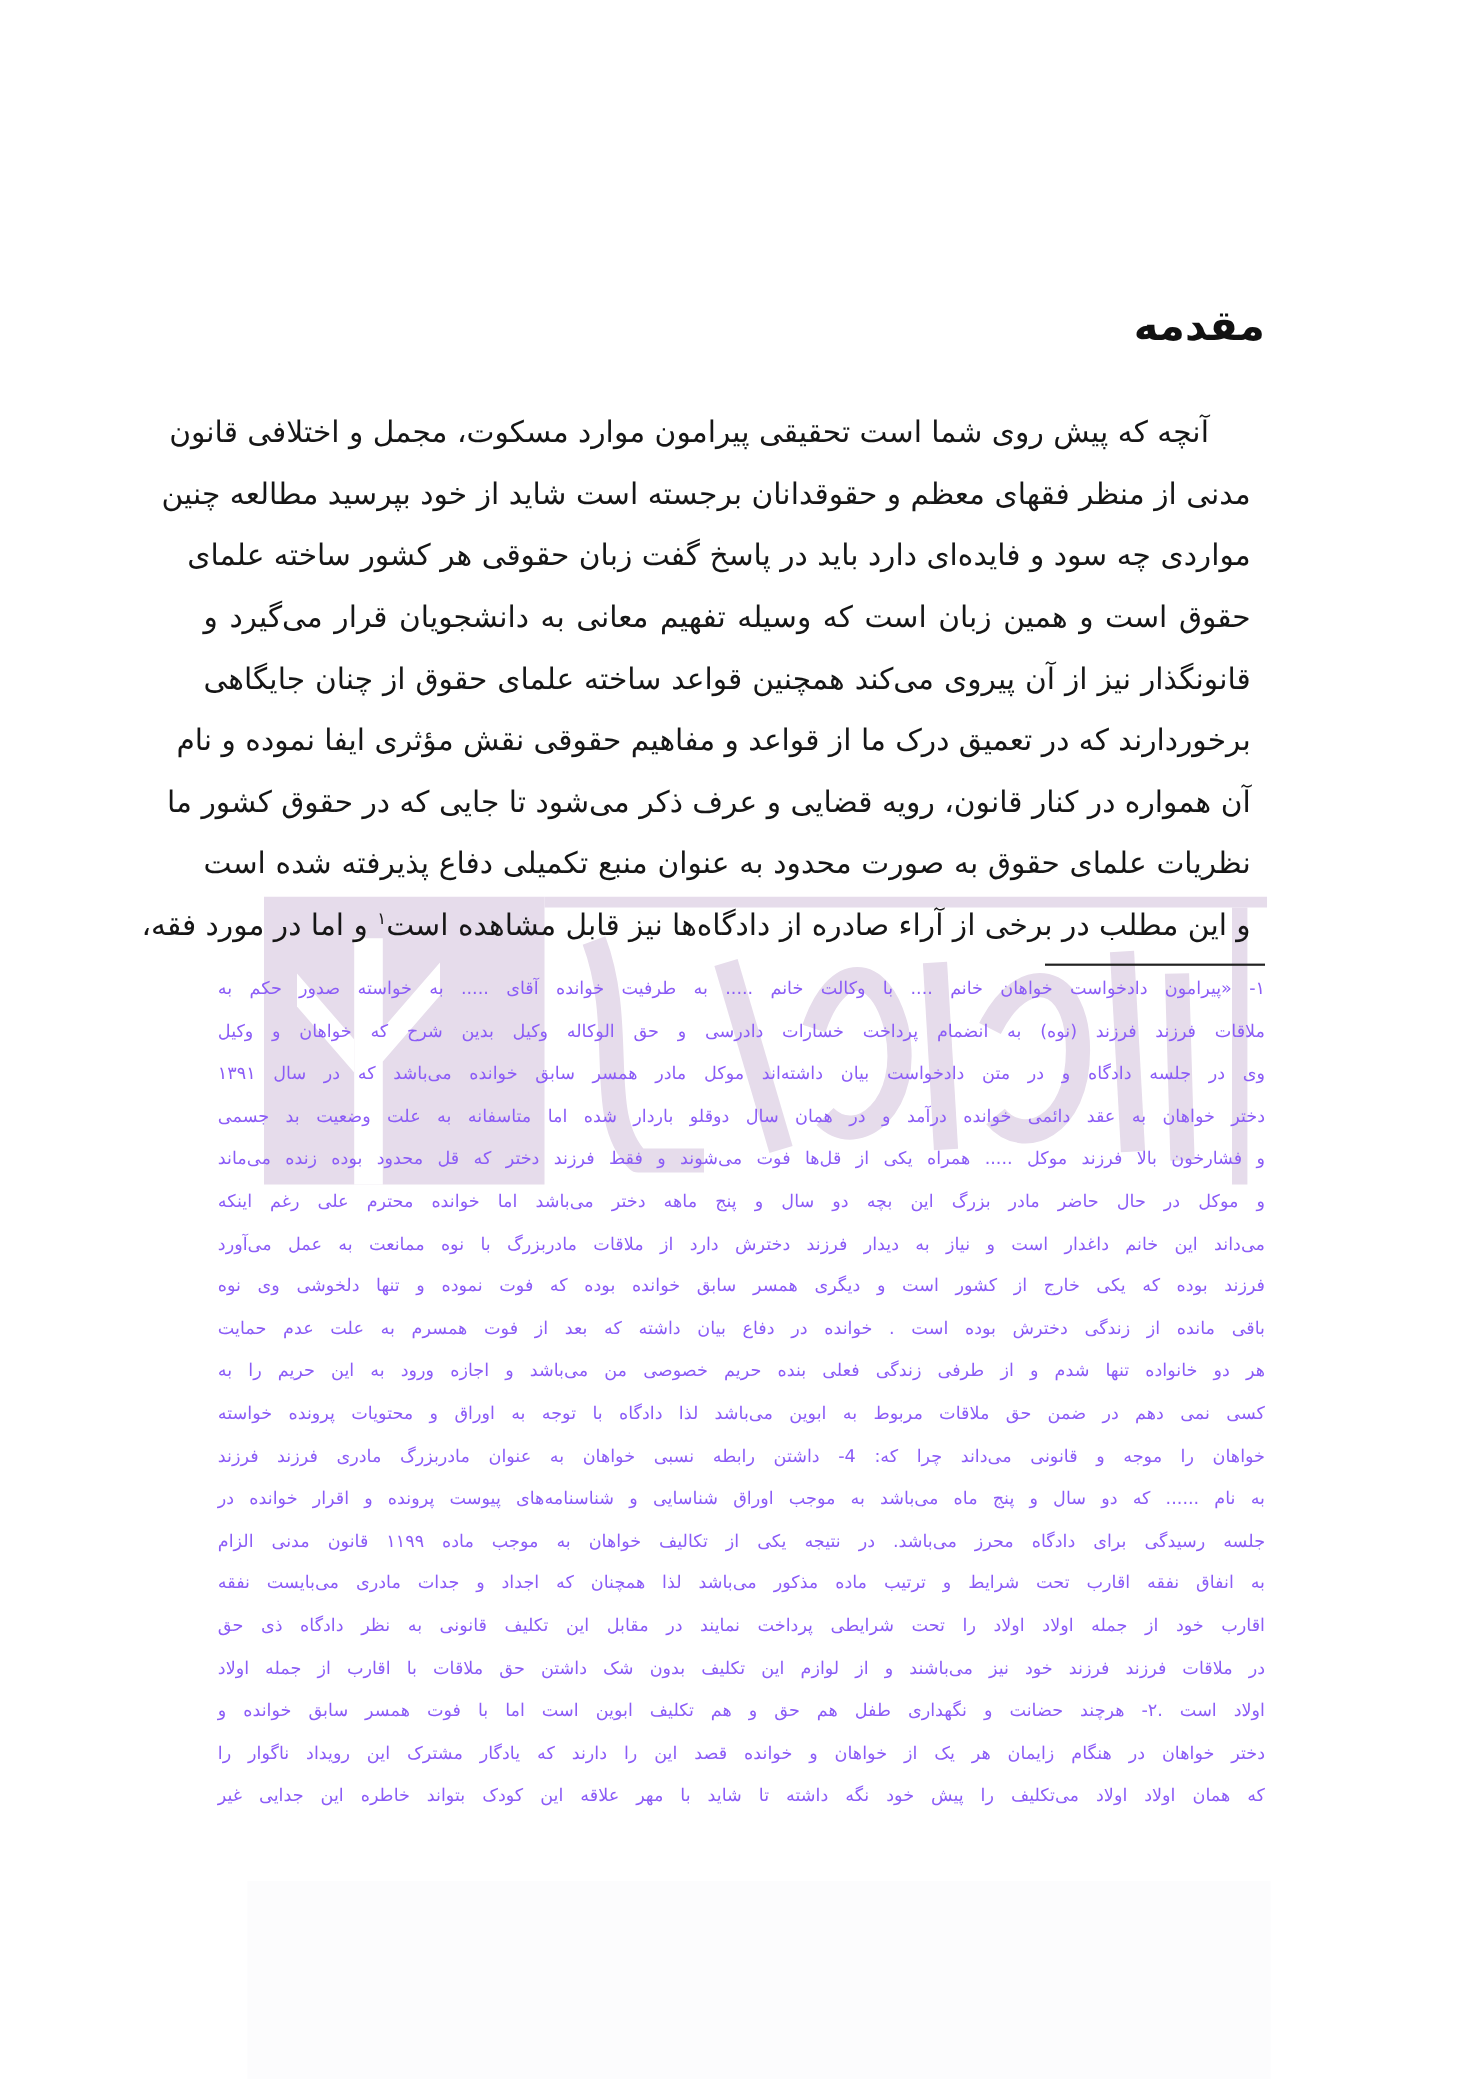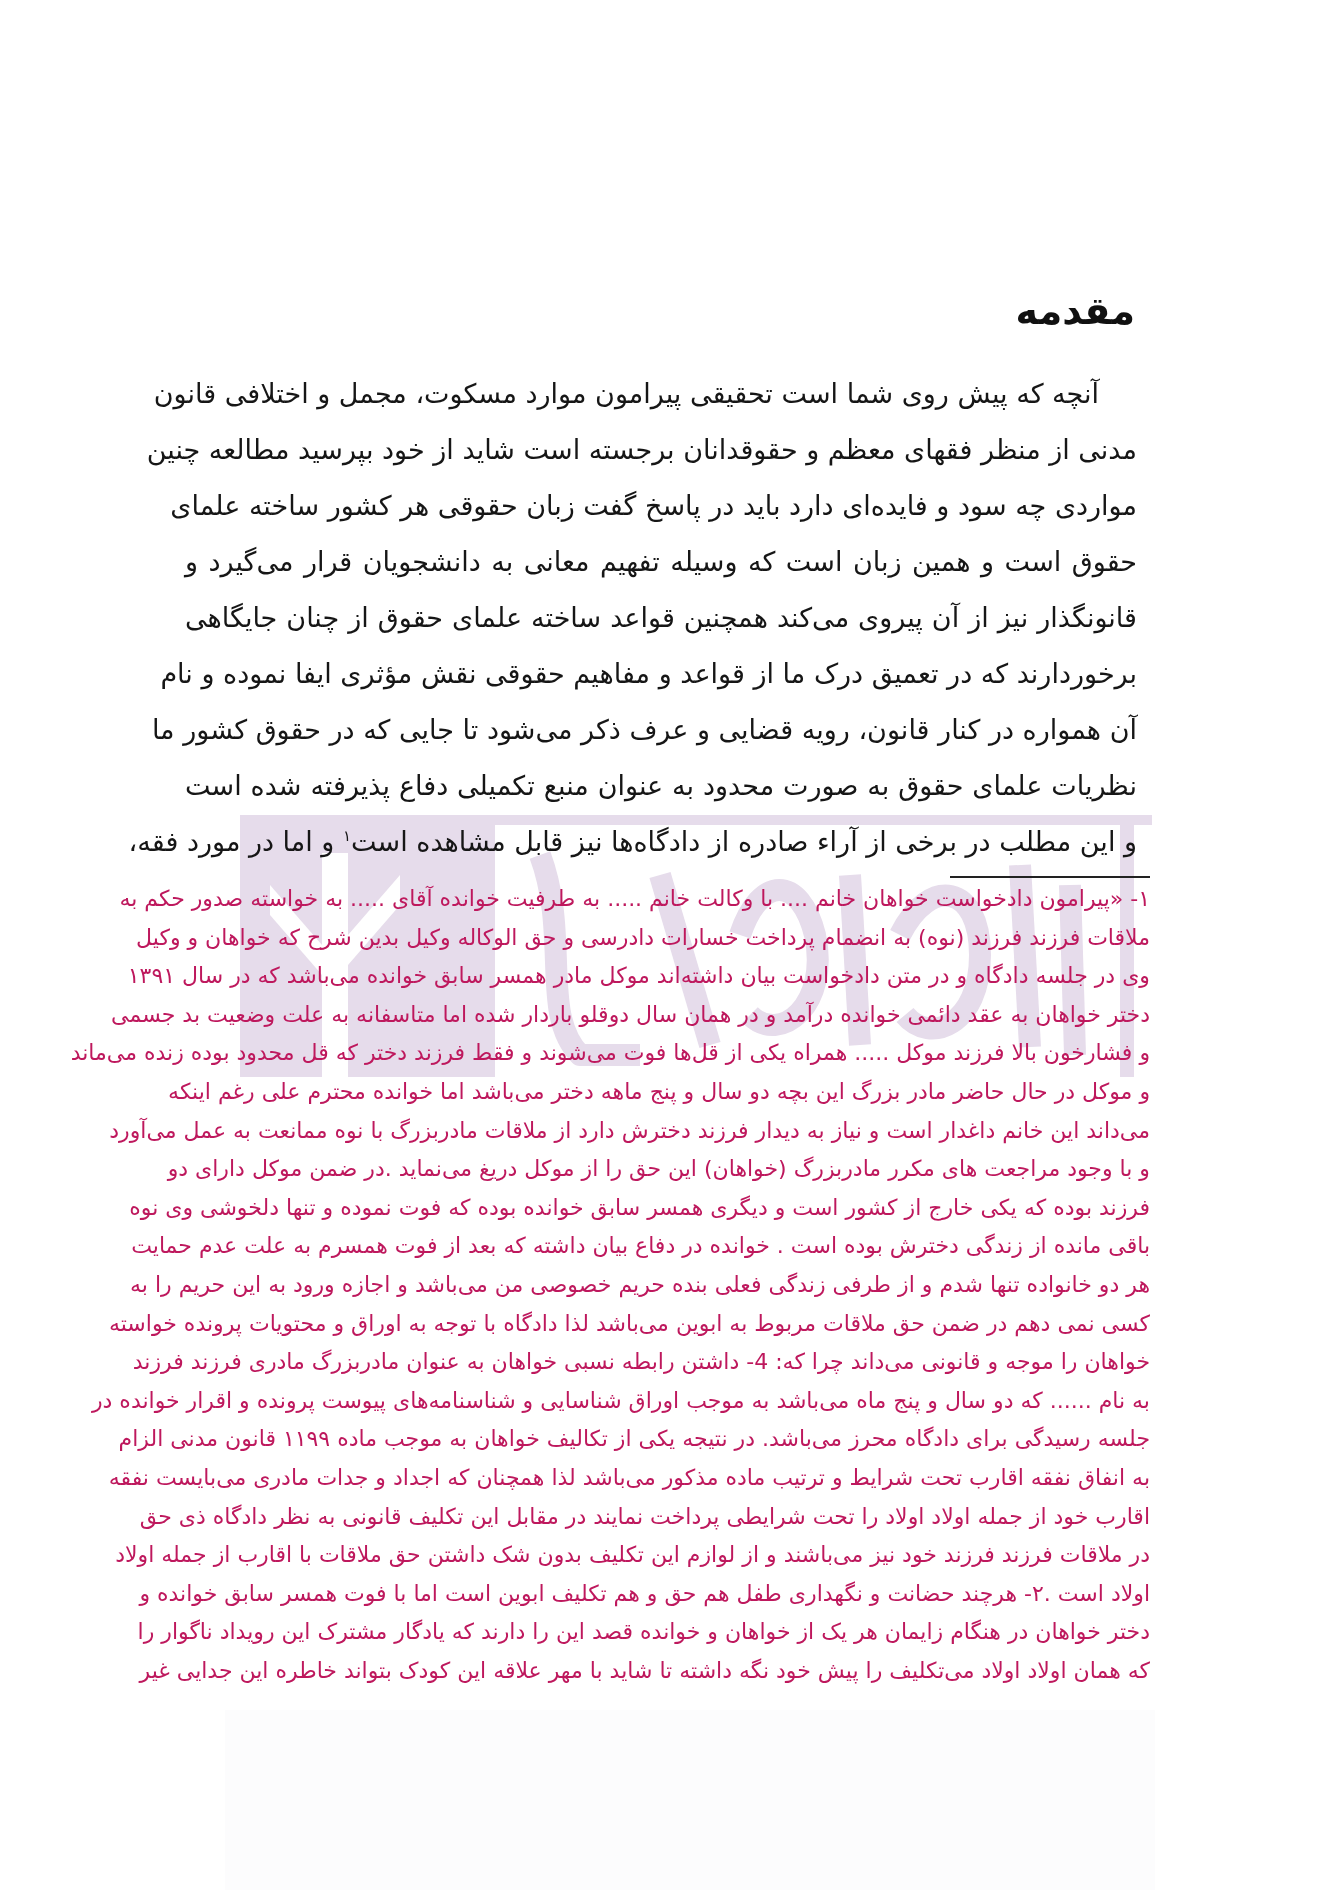--- a/index.html
+++ b/index.html
@@ -42,21 +42,21 @@
       left: 198px;
       top: 0;
       width: 952px;
       direction: rtl;
       z-index: 1;
     }
     .page-title {
       position: absolute;
       right: 0;
       top: 268px;
-      margin: 15px;
+      margin: 0;
       font-family: "DejaVu Sans", sans-serif;
       font-weight: bold;
       font-size: 38px;
       line-height: 56px;
       color: #111;
       white-space: nowrap;
     }
     .body-text {
       position: absolute;
       right: 0;
@@ -97,25 +97,25 @@
       position: absolute;
       right: 0;
       top: 880px;
       width: 952px;
       margin: 0;
     }
     .fn-line {
       display: block;
       height: 38.6px;
       line-height: 38.6px;
-      font-size: 22px;
+      font-size: 16px;
       white-space: nowrap;
       text-align: justify;
       text-align-last: justify;
-      color: #be185d;
+      color: #8b5cf6;
     }
   </style>
 </head>
 <body>
 
 <div class="page-panel"></div>
 
 <div class="watermark">
   <svg viewBox="0 0 912 262" preserveAspectRatio="none">
 
@@ -156,21 +156,20 @@
   <div class="fn-separator"></div>
 
   <div class="footnote">
     <span class="fn-line">۱- «پیرامون دادخواست خواهان خانم .... با وکالت خانم ..... به طرفیت خوانده آقای ..... به خواسته صدور حکم به</span>
     <span class="fn-line">ملاقات فرزند فرزند (نوه) به انضمام پرداخت خسارات دادرسی و حق الوکاله وکیل بدین شرح که خواهان و وکیل</span>
     <span class="fn-line">وی در جلسه دادگاه و در متن دادخواست بیان داشته‌اند موکل مادر همسر سابق خوانده می‌باشد که در سال ۱۳۹۱</span>
     <span class="fn-line">دختر خواهان به عقد دائمی خوانده درآمد و در همان سال دوقلو باردار شده اما متاسفانه به علت وضعیت بد جسمی</span>
     <span class="fn-line">و فشارخون بالا فرزند موکل ..... همراه یکی از قل‌ها فوت می‌شوند و فقط فرزند دختر که قل محدود بوده زنده می‌ماند</span>
     <span class="fn-line">و موکل در حال حاضر مادر بزرگ این بچه دو سال و پنج ماهه دختر می‌باشد اما خوانده محترم علی رغم اینکه</span>
     <span class="fn-line">می‌داند این خانم داغدار است و نیاز به دیدار فرزند دخترش دارد از ملاقات مادربزرگ با نوه ممانعت به عمل می‌آورد</span>
-    <span class="fn-line">و با وجود مراجعت های مکرر مادربزرگ (خواهان) این حق را از موکل دریغ می‌نماید .در ضمن موکل دارای دو</span>
     <span class="fn-line">فرزند بوده که یکی خارج از کشور است و دیگری همسر سابق خوانده بوده که فوت نموده و تنها دلخوشی وی نوه</span>
     <span class="fn-line">باقی مانده از زندگی دخترش بوده است . خوانده در دفاع بیان داشته که بعد از فوت همسرم به علت عدم حمایت</span>
     <span class="fn-line">هر دو خانواده تنها شدم و از طرفی زندگی فعلی بنده حریم خصوصی من می‌باشد و اجازه ورود به این حریم را به</span>
     <span class="fn-line">کسی نمی دهم در ضمن حق ملاقات مربوط به ابوین می‌باشد لذا دادگاه با توجه به اوراق و محتویات پرونده خواسته</span>
     <span class="fn-line">خواهان را موجه و قانونی می‌داند چرا که: 4- داشتن رابطه نسبی خواهان به عنوان مادربزرگ مادری فرزند فرزند</span>
     <span class="fn-line">به نام ...... که دو سال و پنج ماه می‌باشد به موجب اوراق شناسایی و شناسنامه‌های پیوست پرونده و اقرار خوانده در</span>
     <span class="fn-line">جلسه رسیدگی برای دادگاه محرز می‌باشد. در نتیجه یکی از تکالیف خواهان به موجب ماده ۱۱۹۹ قانون مدنی الزام</span>
     <span class="fn-line">به انفاق نفقه اقارب تحت شرایط و ترتیب ماده مذکور می‌باشد لذا همچنان که اجداد و جدات مادری می‌بایست نفقه</span>
     <span class="fn-line">اقارب خود از جمله اولاد اولاد را تحت شرایطی پرداخت نمایند در مقابل این تکلیف قانونی به نظر دادگاه ذی حق</span>
     <span class="fn-line">در ملاقات فرزند فرزند خود نیز می‌باشند و از لوازم این تکلیف بدون شک داشتن حق ملاقات با اقارب از جمله اولاد</span>

